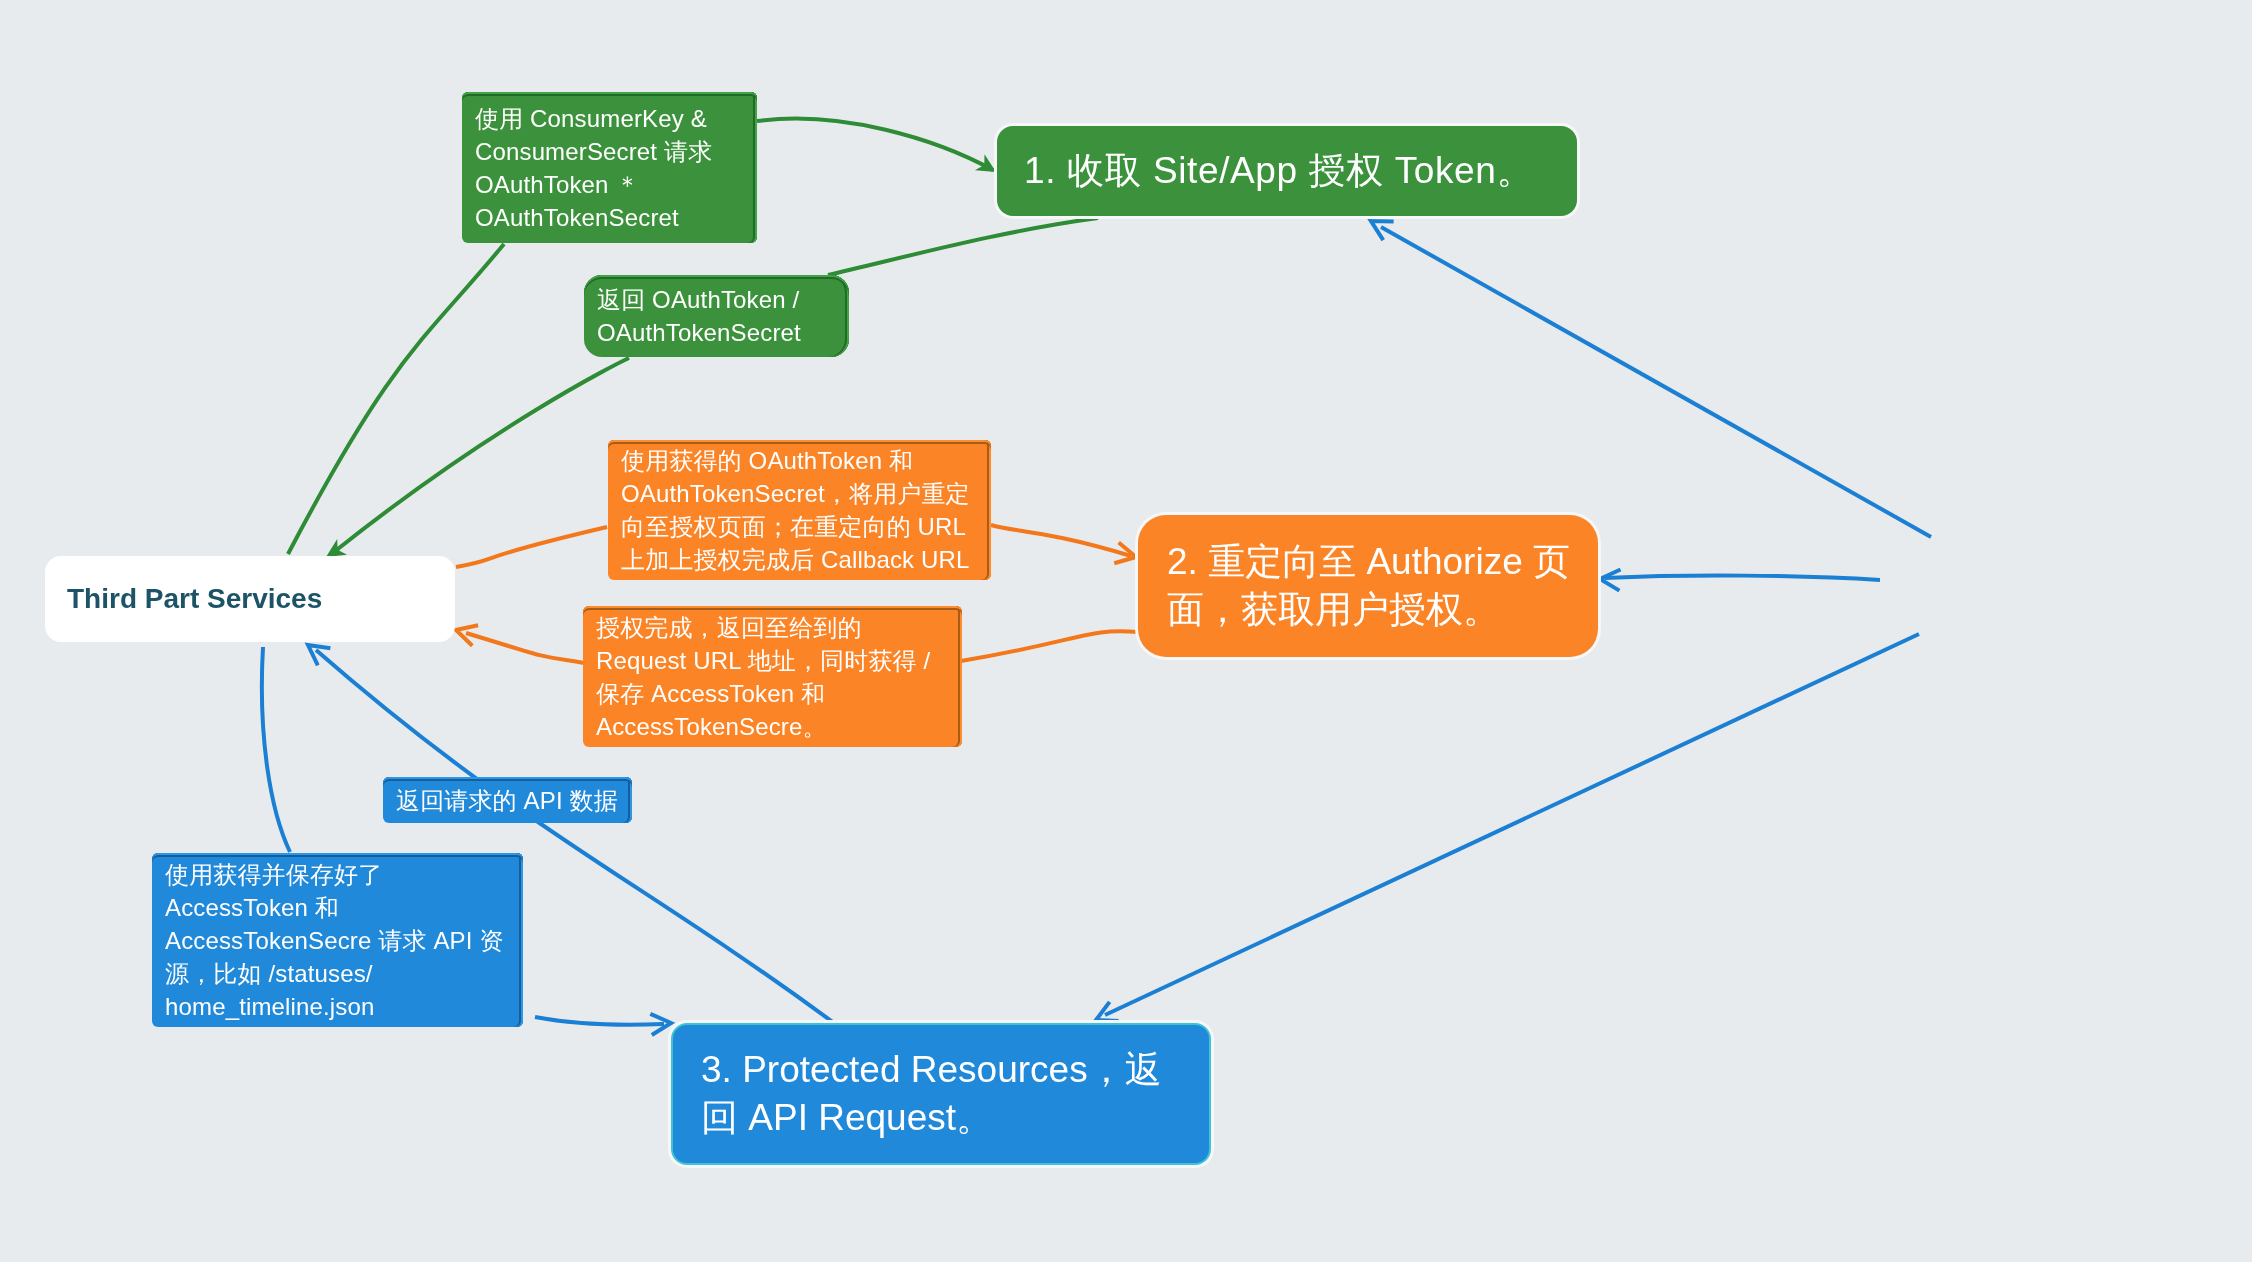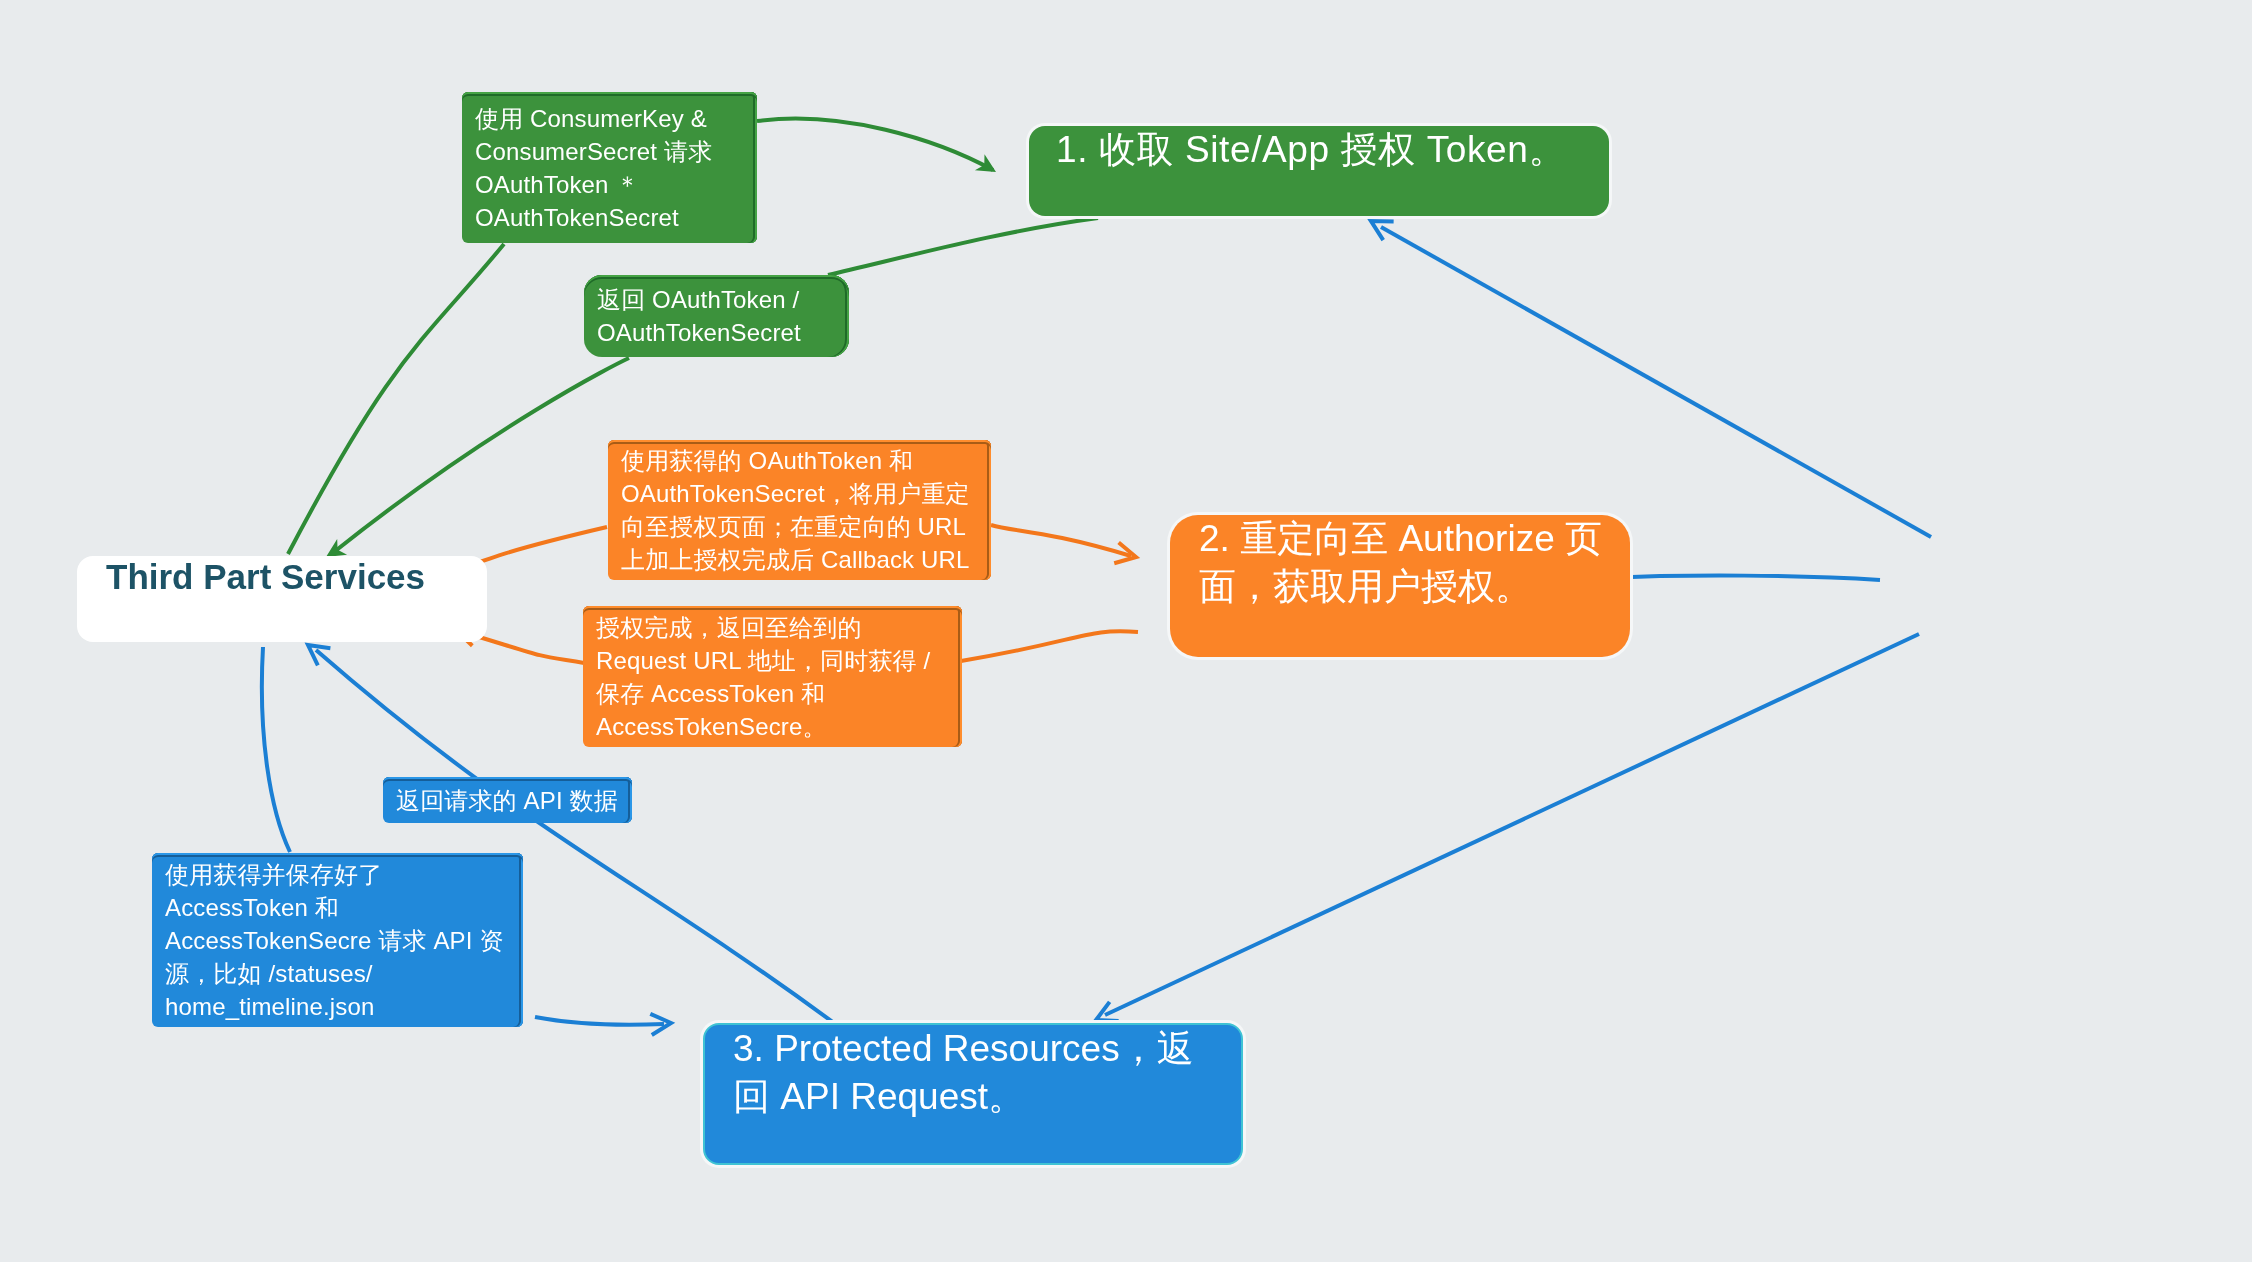--- a/index.html
+++ b/index.html
@@ -3,21 +3,21 @@
 <meta charset="utf-8">
 <title>OAuth Flow Diagram</title>
 <style>
   html,body{margin:0;padding:0;}
   body{width:2252px;height:1262px;background:#e8ebed;
        font-family:"Liberation Sans",sans-serif;overflow:hidden;position:relative;
        -webkit-font-smoothing:antialiased;}
   #canvas{position:absolute;left:0;top:0;width:2252px;height:1262px;}
   svg#edges{position:absolute;left:0;top:0;width:2252px;height:1262px;overflow:visible;}
   .node,.lbl{position:absolute;box-sizing:border-box;}
-  .node{display:flex;margin-left:32px;}
+  .node{display:flex;align-items:center;}
   .node .txt{white-space:pre;width:100%;}
   .lbl{display:flex;align-items:center;}
   .lbl .txt{white-space:pre;}
 </style>
 </head>
 <body>
 
 <div id="canvas">
 
   <svg id="edges" viewBox="0 0 2252 1262">
@@ -58,21 +58,21 @@
         <path d="M 1880 580 C 1800 575 1690 574 1605 578" fill="none" stroke="#1b7fd4" stroke-width="4" stroke-linecap="butt"></path>
         <path d="M -20 -10.6 L 0 0 L -20 10.6" fill="none" stroke="#1b7fd4" stroke-width="4" stroke-linecap="butt" stroke-linejoin="miter" transform="translate(1600,579) rotate(183)"></path>
       </g>
       <g>
         <path d="M 1919 634 L 1105 1015" fill="none" stroke="#1b7fd4" stroke-width="4" stroke-linecap="butt"></path>
         <path d="M -20 -10.6 L 0 0 L -20 10.6" fill="none" stroke="#1b7fd4" stroke-width="4" stroke-linecap="butt" stroke-linejoin="miter" transform="translate(1096,1020) rotate(154.9)"></path>
       </g>
     </svg>
 
   <div class="node" id="n-third" style="left: 45px; top: 556px; width: 410px; height: 86px; background: rgb(255, 255, 255); border-radius: 16px;">
-    <div class="txt" style="color: rgb(29, 83, 102); font-size: 35px; font-weight: 700; line-height: 1.2; text-align: left; padding-left: 29px;">Third Part Services</div>
+    <div class="txt" style="color: rgb(29, 83, 102); font-size: 28px; font-weight: 700; line-height: 1.2; text-align: left; padding-left: 22px;">Third Part Services</div>
   </div>
   <div class="node" id="n-step1" style="left: 997px; top: 126px; width: 580px; height: 90px; background: rgb(60, 146, 60); border-radius: 16px; box-shadow: rgb(245, 247, 248) 0px 0px 0px 3px;">
     <div class="txt" style="color: rgb(255, 255, 255); font-size: 37px; font-weight: 400; line-height: 1.3; text-align: left; padding-left: 27px; letter-spacing: 0.6px;">1. 收取 Site/App 授权 Token。</div>
   </div>
   <div class="node" id="n-step2" style="left: 1138px; top: 515px; width: 460px; height: 142px; background: rgb(251, 132, 39); border-radius: 28px; box-shadow: rgb(245, 247, 248) 0px 0px 0px 3px;">
     <div class="txt" style="color: rgb(255, 255, 255); font-size: 37px; font-weight: 400; line-height: 1.3; text-align: left; padding-left: 29px;">2. 重定向至 Authorize 页
 面，获取用户授权。</div>
   </div>
   <div class="node" id="n-step3" style="left: 671px; top: 1023px; width: 540px; height: 142px; background: rgb(33, 137, 218); border-radius: 16px; border: 2px solid rgb(63, 195, 212); box-shadow: rgb(245, 247, 248) 0px 0px 0px 3px;">
     <div class="txt" style="color: rgb(255, 255, 255); font-size: 37px; font-weight: 400; line-height: 1.3; text-align: left; padding-left: 28px;">3. Protected Resources，返

